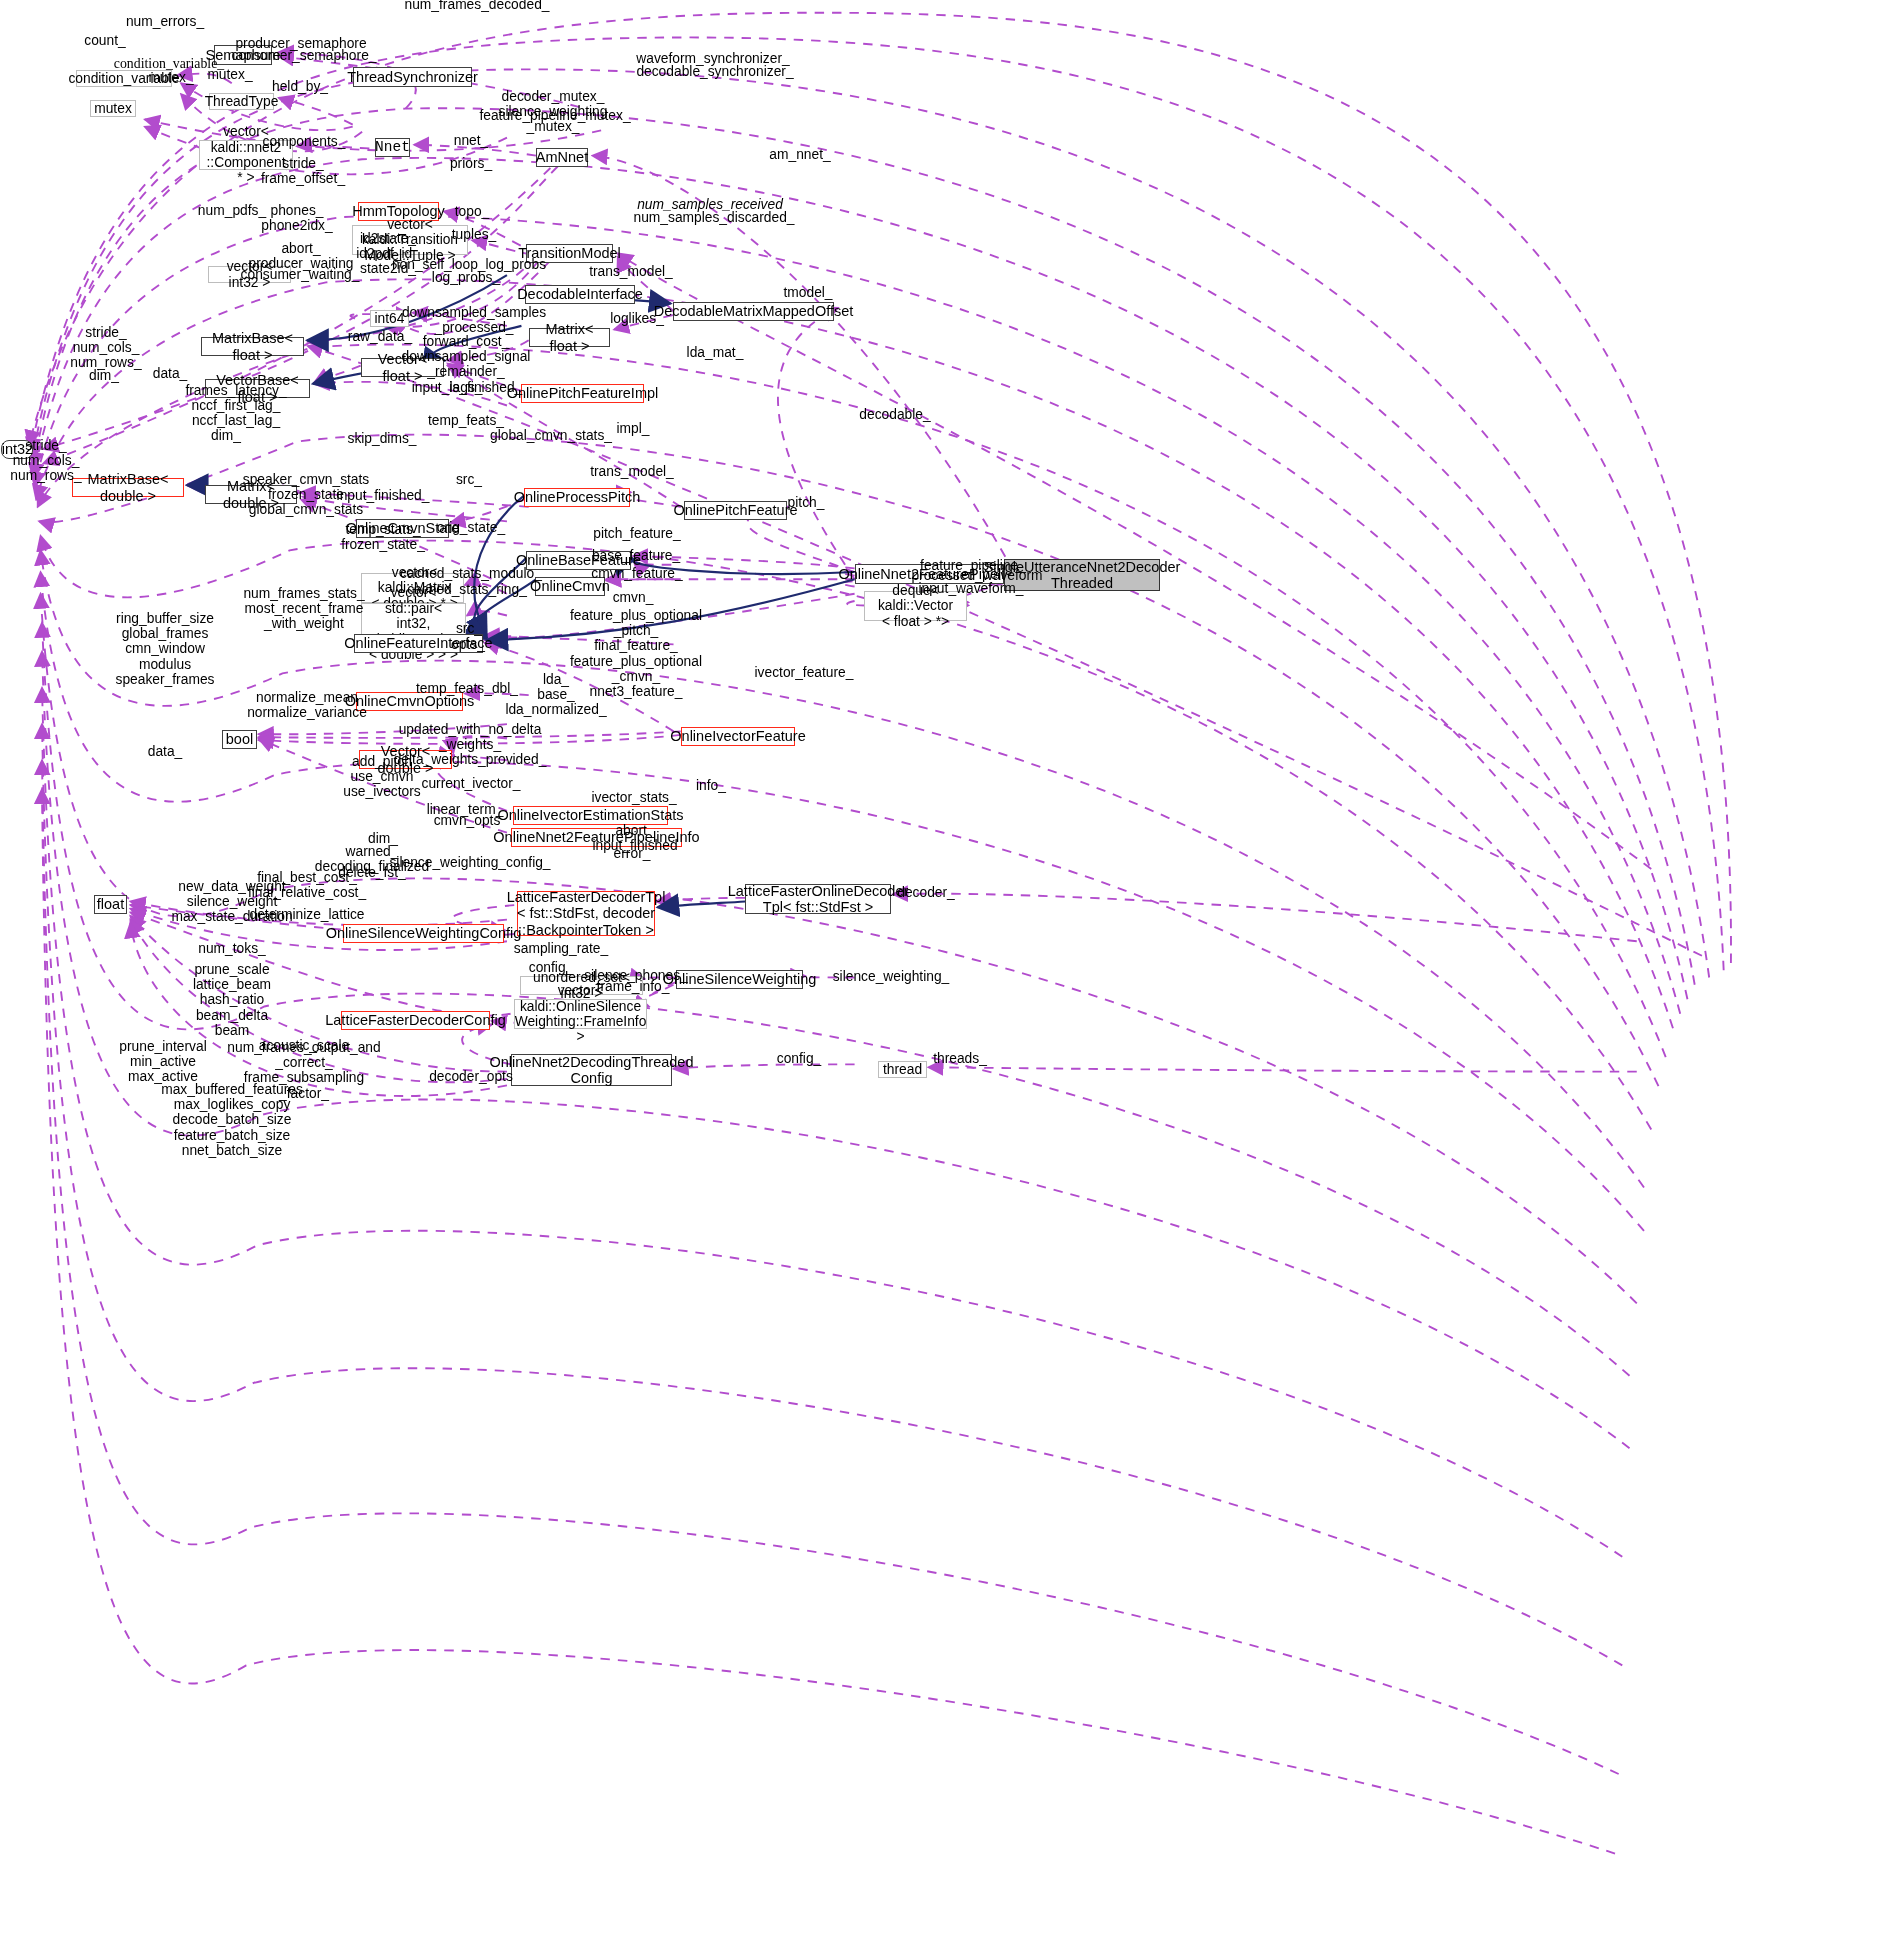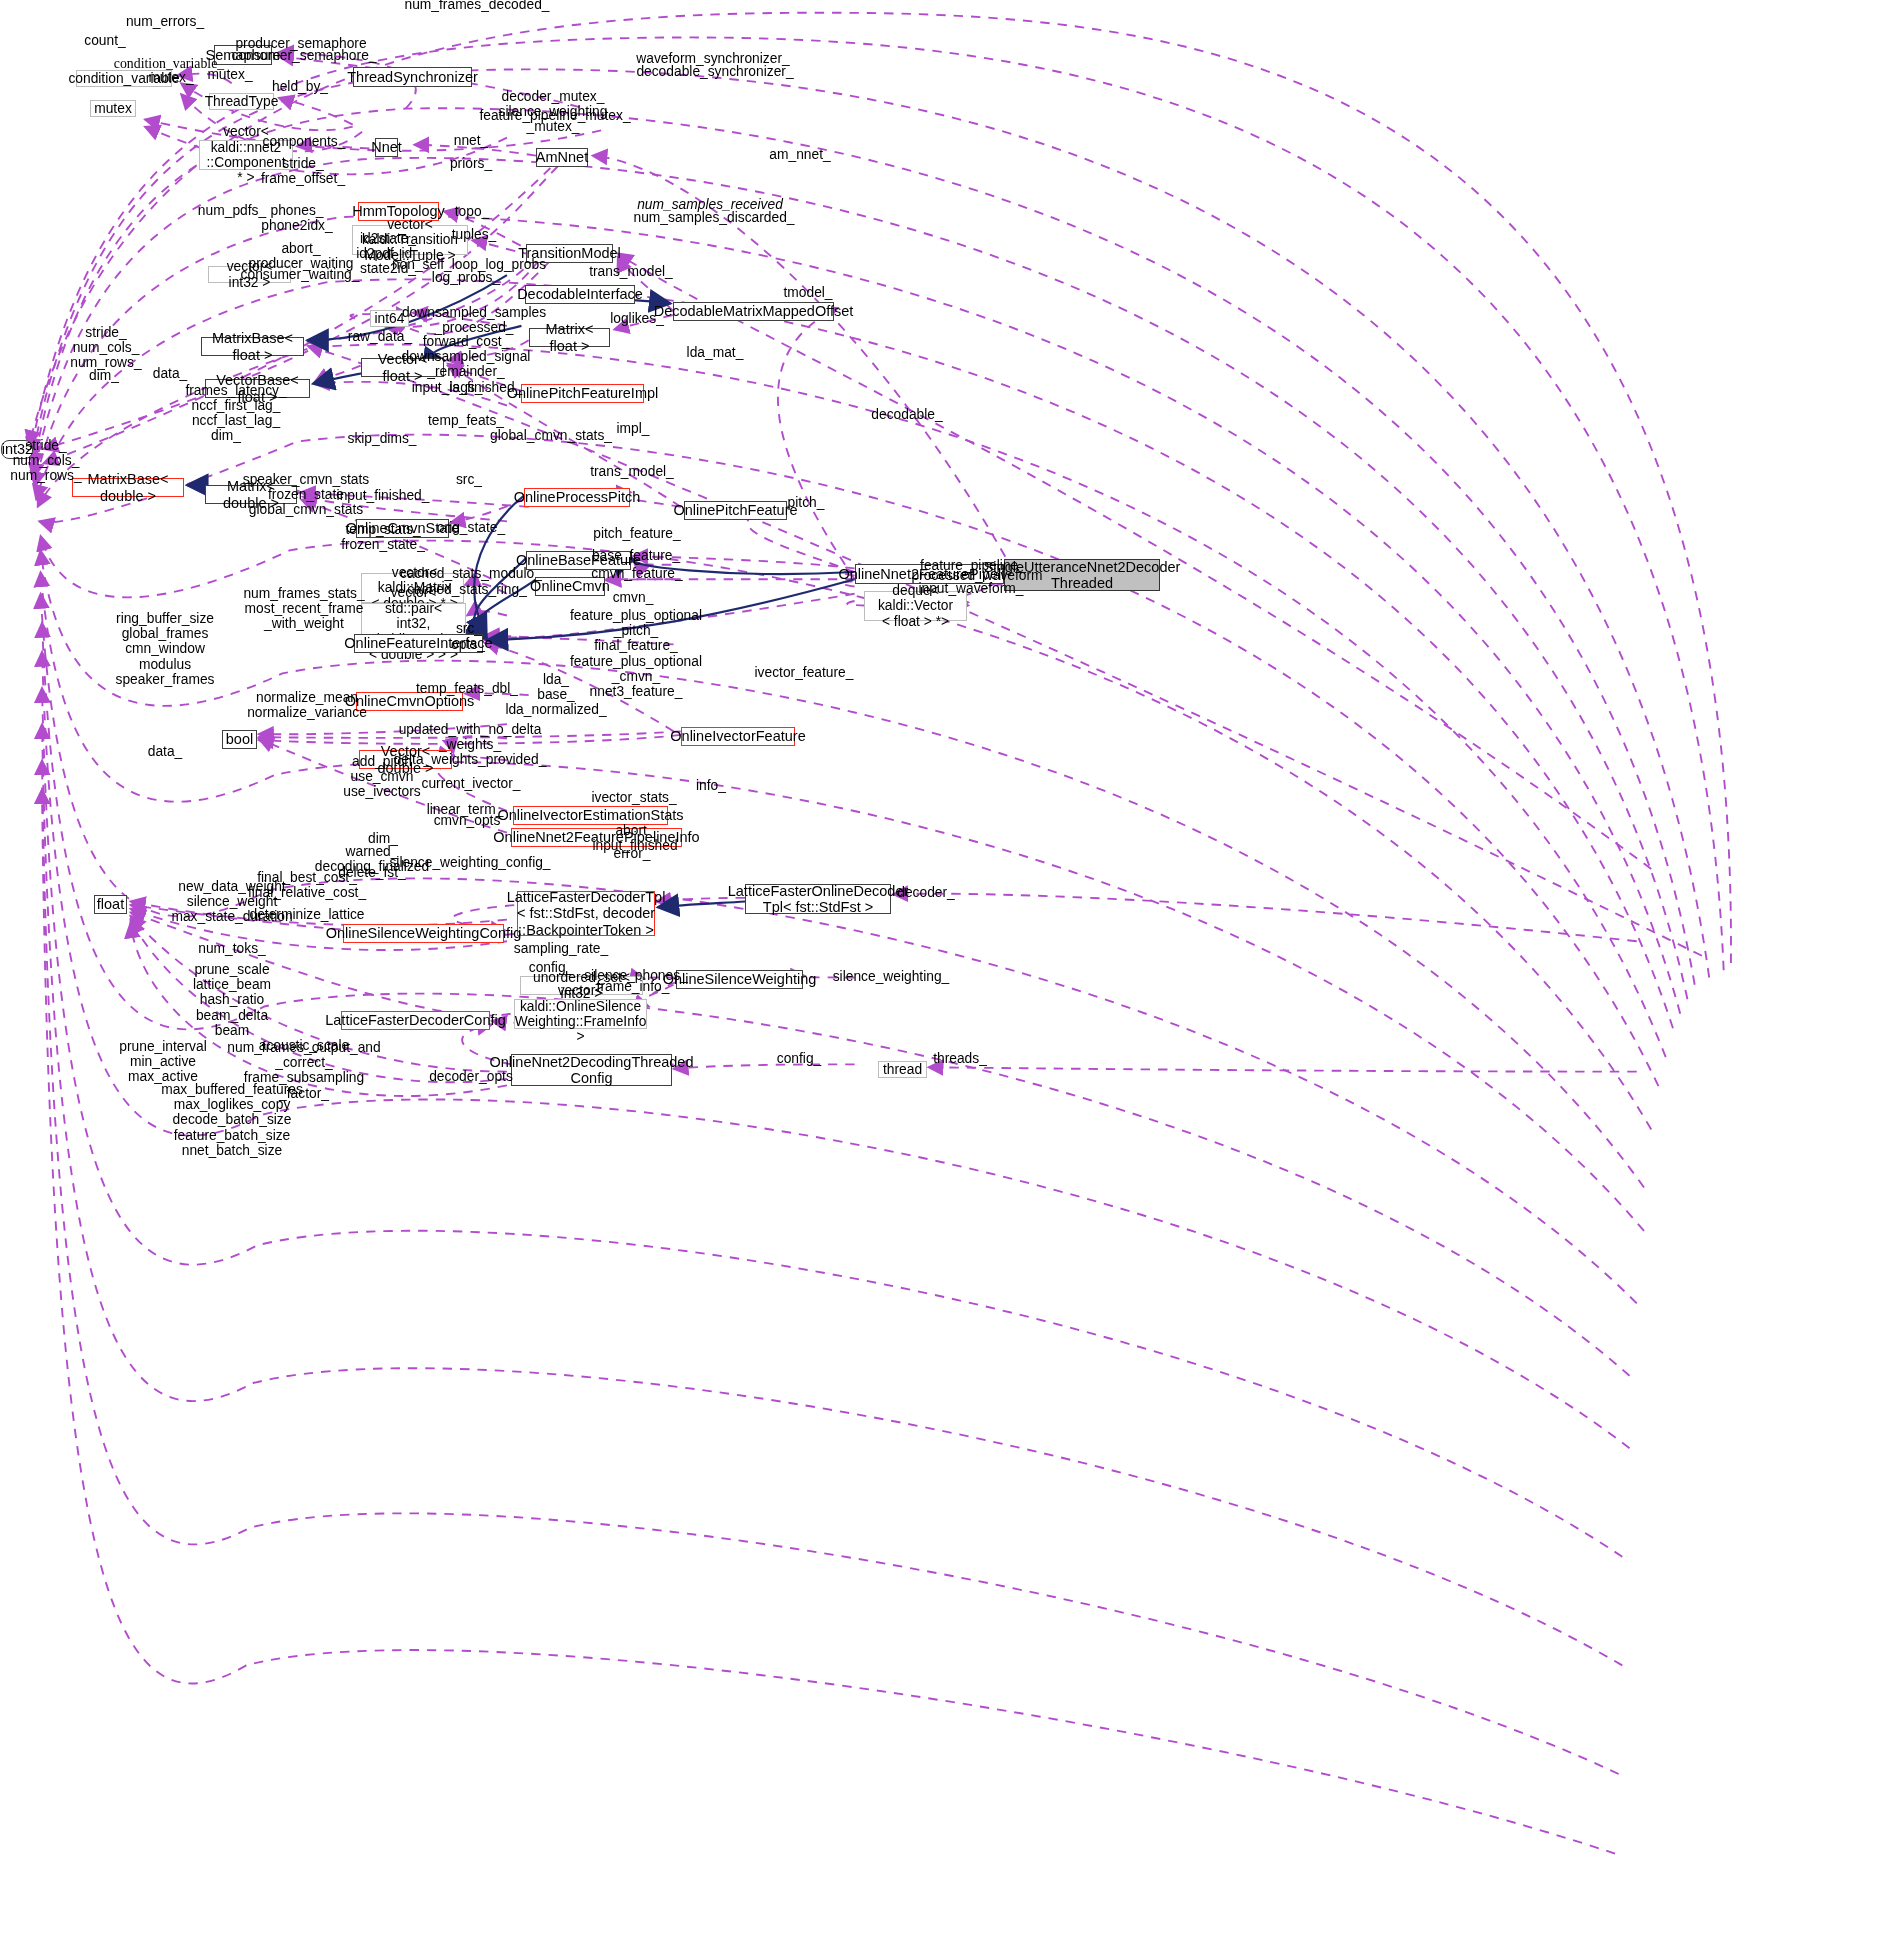--- a/index.html
+++ b/index.html
@@ -185,21 +185,21 @@
   </svg>
 
   <div id="node-layer">
       <div class="node n-cls" style="left: 214px; top: 45px; width: 58px; height: 20px;">Semaphore</div>
       <div class="node n-stl" style="left: 76px; top: 70px; width: 96px; height: 17.4px;">condition_variable</div>
       <div class="node n-cls" style="left: 353px; top: 67px; width: 119px; height: 20px;">ThreadSynchronizer</div>
       <div class="node n-stl" style="left: 90px; top: 100px; width: 46px; height: 17.4px;">mutex</div>
       <div class="node n-stl" style="left: 209px; top: 93px; width: 65px; height: 17.4px;">ThreadType</div>
       <div class="node n-stl" style="left: 199px; top: 140px; width: 94px; height: 30px;">vector&lt; kaldi::nnet2
 ::Component * &gt;</div>
-      <div class="node n-cls" style="left: 375px; top: 138px; width: 23px; height: 19px;">Nnet</div>
+      <div class="node n-cls" style="left: 375px; top: 138px; width: 35px; height: 19px; font-family: Liberation Mono, monospace;">Nnet</div>
       <div class="node n-cls" style="left: 536px; top: 148px; width: 52px; height: 19px;">AmNnet</div>
       <div class="node n-red" style="left: 358px; top: 202px; width: 81px; height: 19px;">HmmTopology</div>
       <div class="node n-stl" style="left: 352px; top: 225px; width: 116px; height: 30px;">vector&lt; kaldi::Transition
 Model::Tuple &gt;</div>
       <div class="node n-cls" style="left: 526px; top: 244px; width: 87px; height: 19px;">TransitionModel</div>
       <div class="node n-stl" style="left: 208px; top: 266px; width: 83px; height: 17.4px;">vector&lt; int32 &gt;</div>
       <div class="node n-cls" style="left: 525px; top: 285px; width: 110px; height: 19px;">DecodableInterface</div>
       <div class="node n-cls" style="left: 673px; top: 302px; width: 161px; height: 19px;">DecodableMatrixMappedOffset</div>
       <div class="node n-stl" style="left: 370px; top: 310px; width: 39px; height: 17.4px;">int64</div>
       <div class="node n-cls" style="left: 529px; top: 328px; width: 81px; height: 19px;">Matrix&lt; float &gt;</div>
@@ -295,21 +295,21 @@
 num_rows_</div>
       <div class="elabel" style="left: 380px; top: 337px;">raw_data_</div>
       <div class="elabel" style="left: 715px; top: 353px;">lda_mat_</div>
       <div class="elabel" style="left: 104px; top: 376px;">dim_</div>
       <div class="elabel" style="left: 170px; top: 374px;">data_</div>
       <div class="elabel" style="left: 466px; top: 364px;">forward_cost_
 downsampled_signal
 _remainder_
 lags_</div>
       <div class="elabel" style="left: 467px; top: 388px;">input_is_finished_</div>
-      <div class="elabel" style="left: 895px; top: 415px; margin-left: 12px;">decodable_</div>
+      <div class="elabel" style="left: 895px; top: 415px;">decodable_</div>
       <div class="elabel" style="left: 236px; top: 406px;">frames_latency_
 nccf_first_lag_
 nccf_last_lag_</div>
       <div class="elabel" style="left: 466px; top: 421px;">temp_feats_</div>
       <div class="elabel" style="left: 226px; top: 436px;">dim_</div>
       <div class="elabel" style="left: 382px; top: 439px;">skip_dims_</div>
       <div class="elabel" style="left: 551px; top: 436px;">global_cmvn_stats_</div>
       <div class="elabel" style="left: 633px; top: 429px;">impl_</div>
       <div class="elabel" style="left: 46px; top: 461px;">stride_
 num_cols_

